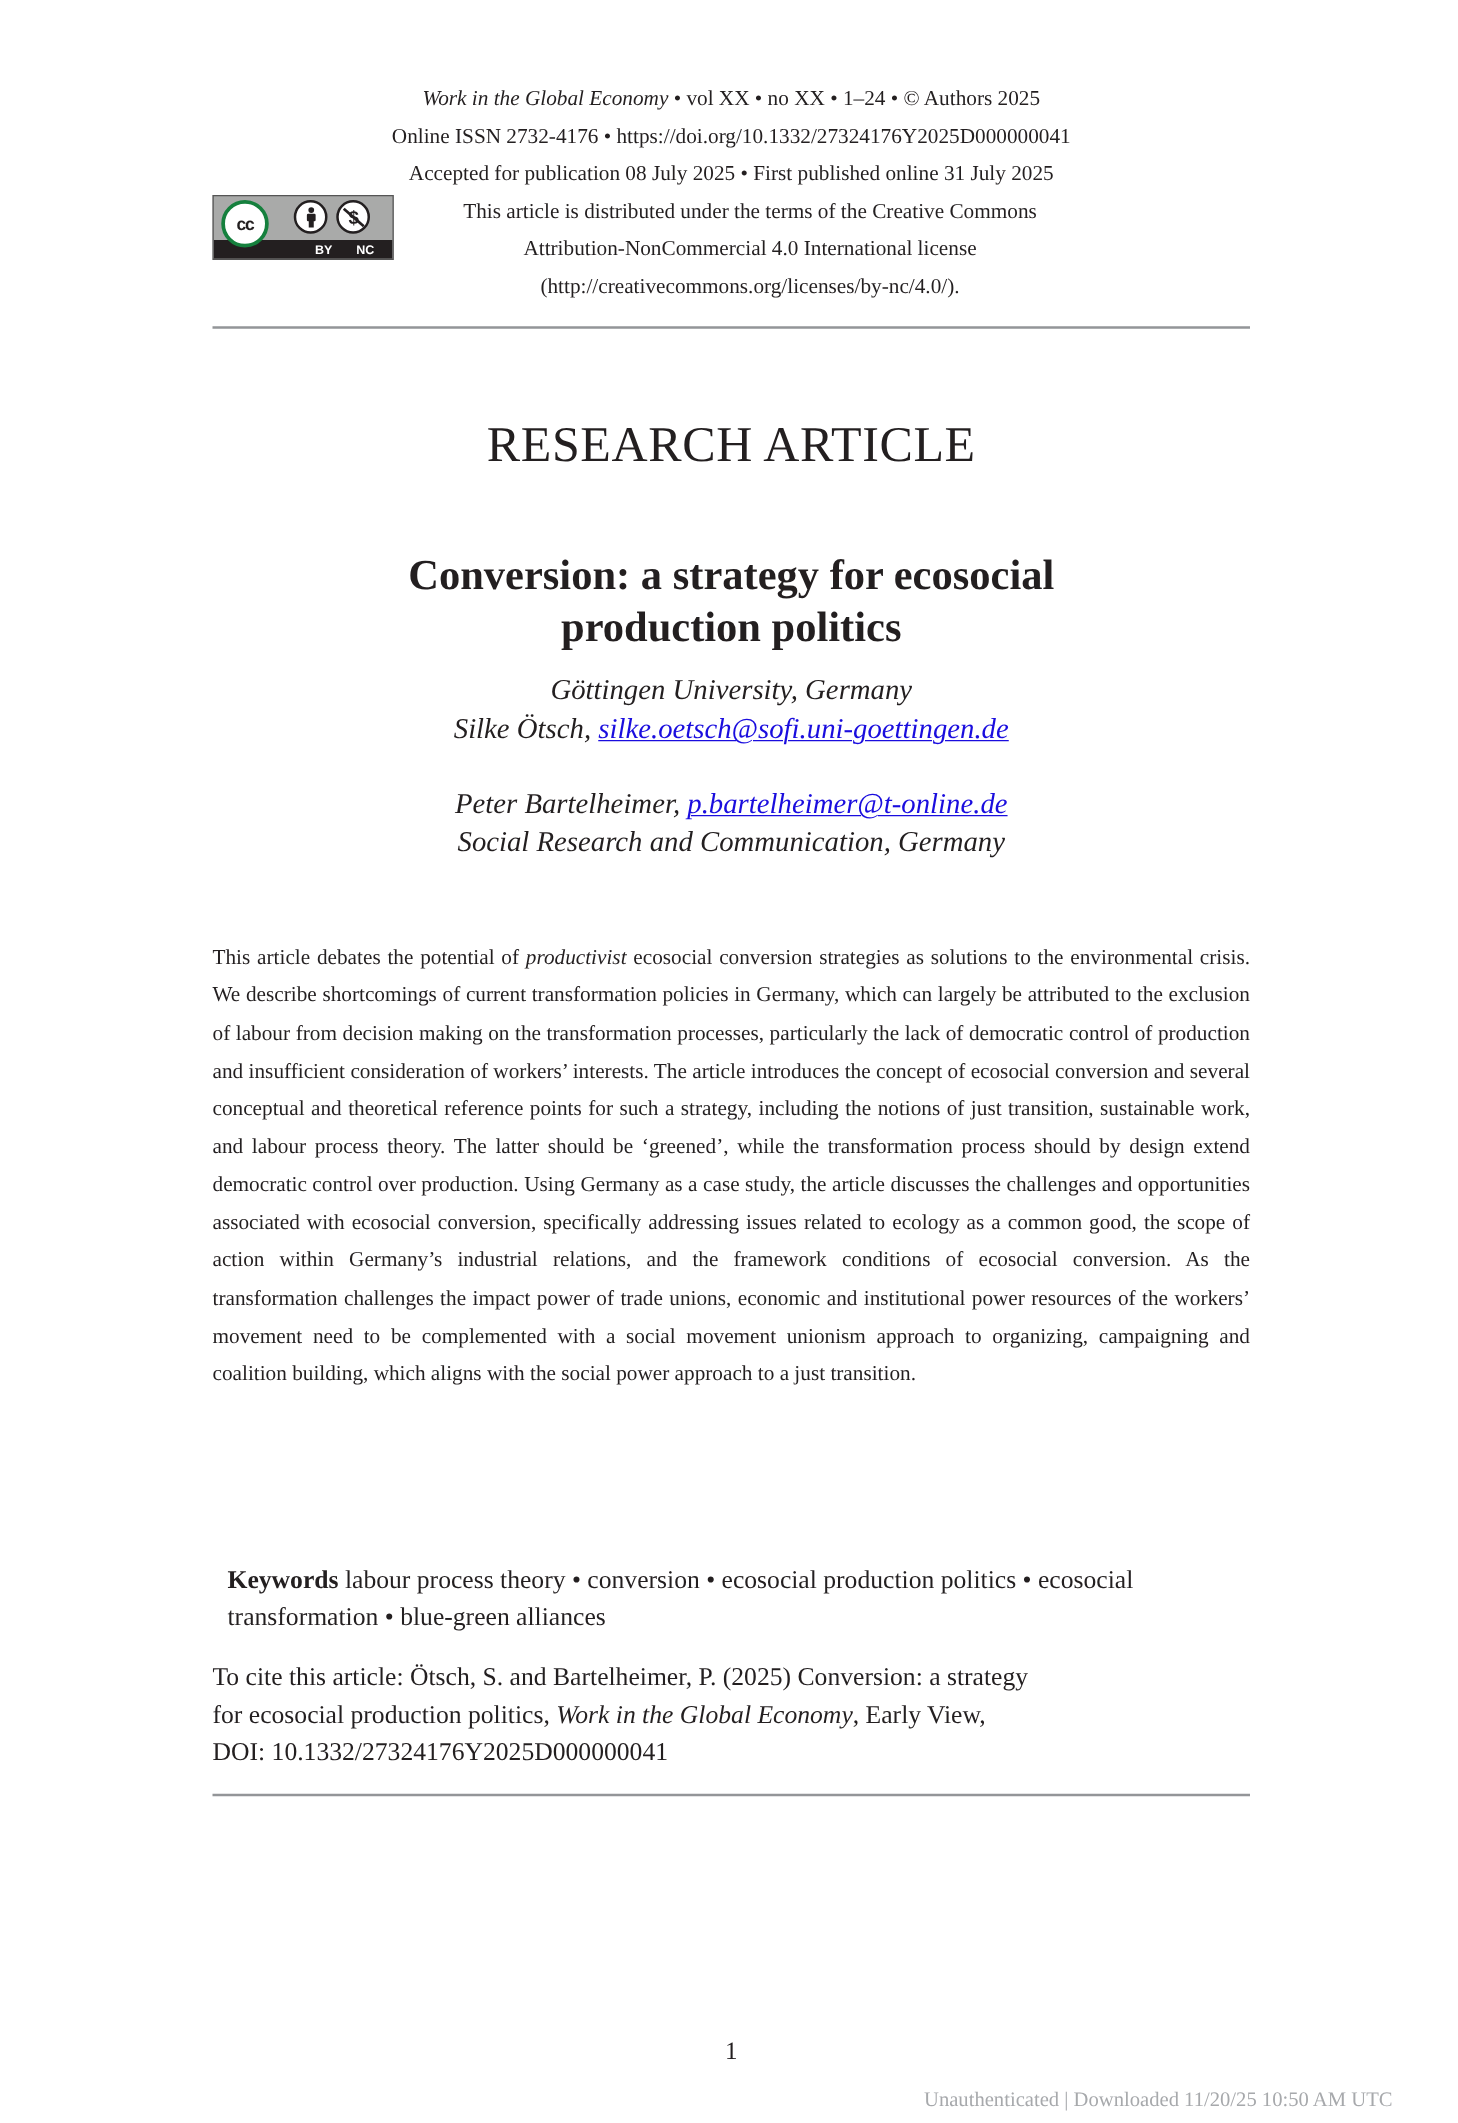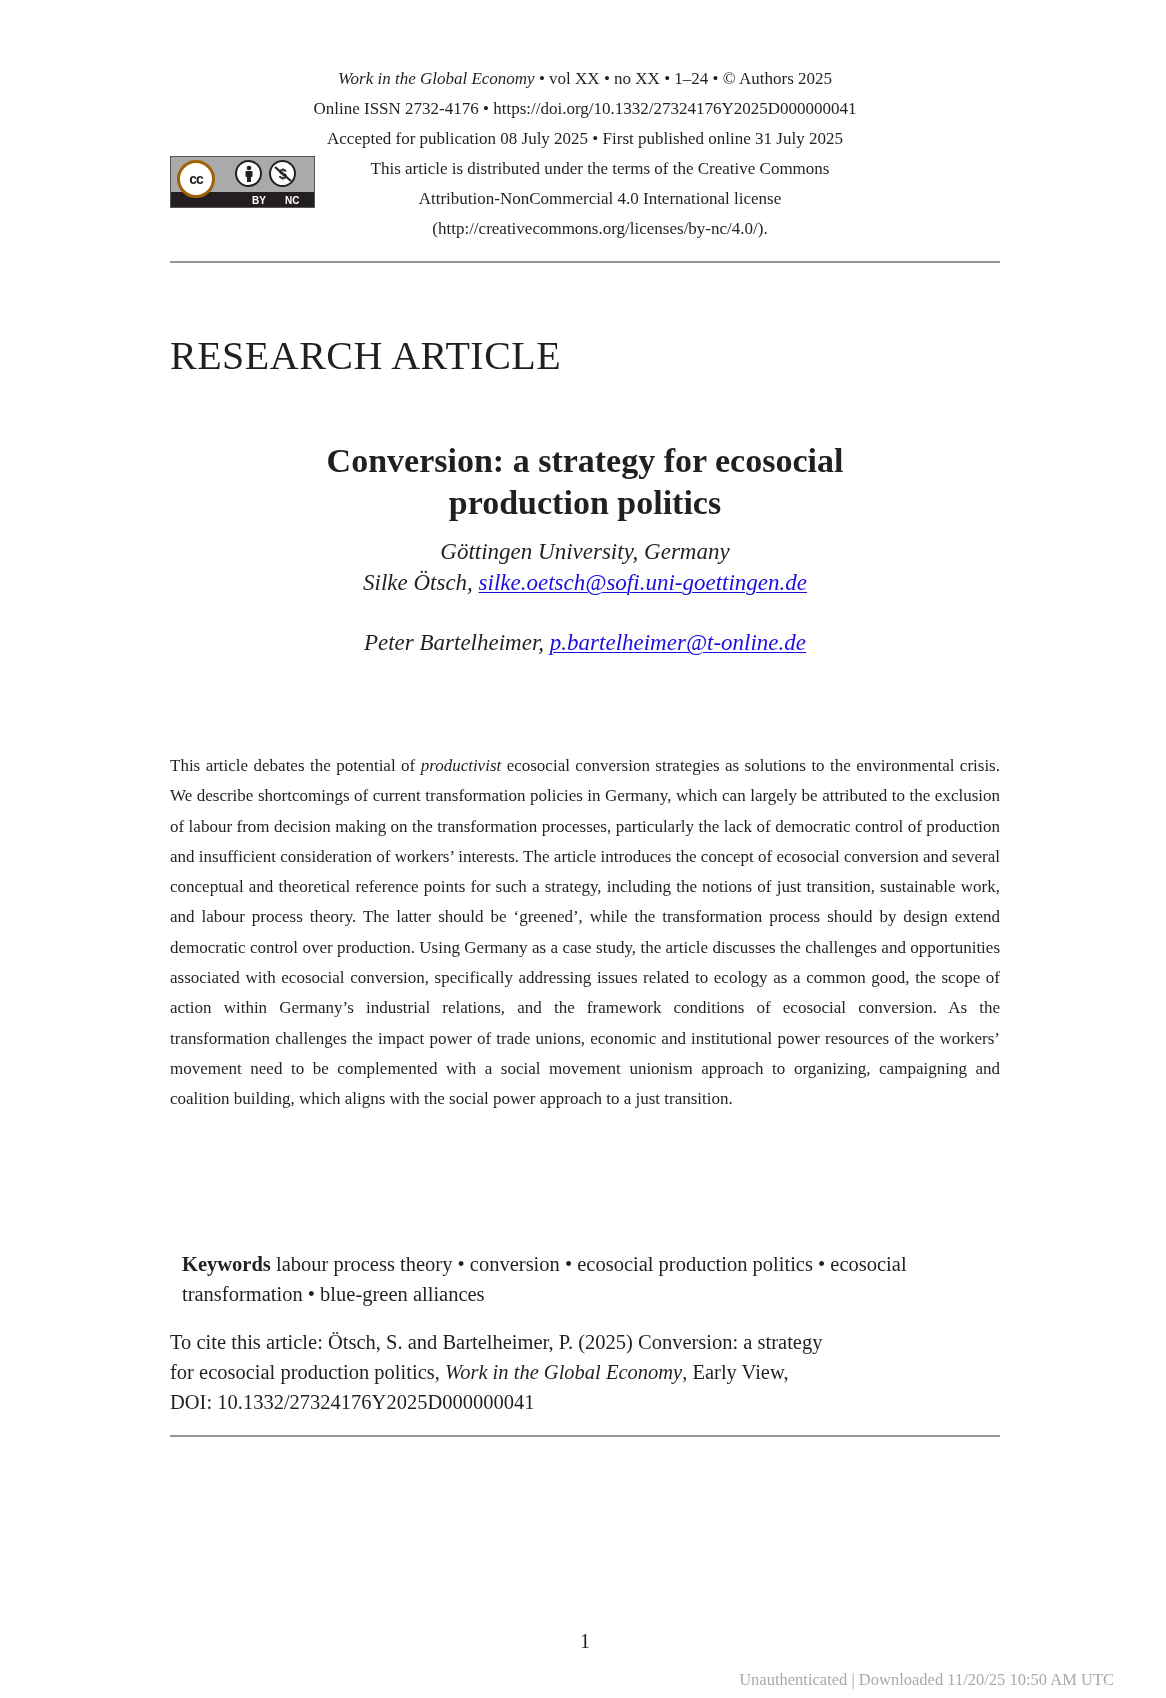--- a/index.html
+++ b/index.html
@@ -49,21 +49,21 @@
       left: 0; right: 0; bottom: 0;
       height: 15px;
       background: #231f20;
     }
     .cc-badge .cc-circle {
       position: absolute;
       left: 6px; top: 3px;
       width: 38px; height: 38px;
       border-radius: 50%;
       background: #ffffff;
-      border: 3px solid #a16207;
+      border: 3px solid #15803d;
       box-sizing: border-box;
       display: flex; align-items: center; justify-content: center;
       font-family: "Liberation Sans", sans-serif;
       font-weight: bold;
       font-size: 14px;
       letter-spacing: -1px;
     }
     .cc-badge .sm-circle {
       position: absolute;
       top: 3px;
@@ -110,20 +110,21 @@
       background: #939598;
     }
     .rule-top { top: 261px; }
     .rule-bottom { top: 1435px; }
 
     .section-label {
       position: absolute;
       left: 170px;
       width: 830px;
       top: 332px;
+      text-align: center;
       font-size: 40px;
       letter-spacing: 0.5px;
       line-height: 48px;
     }
     .article-title {
       position: absolute;
       left: 170px;
       width: 830px;
       top: 440px;
       text-align: center;
@@ -240,20 +241,21 @@
     <span style="display:block">production politics</span>
   </h1>
 
   <div class="author-block author-1">
     <span class="line">Göttingen University, Germany</span>
     <span class="line"><span>Silke Ötsch</span>, <a class="email-link">silke.oetsch@sofi.uni-goettingen.de</a></span>
   </div>
 
   <div class="author-block author-2">
     <span class="line"><span>Peter Bartelheimer</span>, <a class="email-link">p.bartelheimer@t-online.de</a></span>
+    <span class="line">Social Research and Communication, Germany</span>
   </div>
 
   <p class="abstract" style="margin:0;"><span>This article debates the potential of </span><i>productivist</i><span> ecosocial conversion strategies as solutions to the environmental crisis. We describe shortcomings of current transformation policies in Germany, which can largely be attributed to the exclusion of labour from decision making on the transformation processes, particularly the lack of democratic control of production and insufficient consideration of workers’ interests. The article introduces the concept of ecosocial conversion and several conceptual and theoretical reference points for such a strategy, including the notions of just transition, sustainable work, and labour process theory. The latter should be ‘greened’, while the transformation process should by design extend democratic control over production. Using Germany as a case study, the article discusses the challenges and opportunities associated with ecosocial conversion, specifically addressing issues related to ecology as a common good, the scope of action within Germany’s industrial relations, and the framework conditions of ecosocial conversion. As the transformation challenges the impact power of trade unions, economic and institutional power resources of the workers’ movement need to be complemented with a social movement unionism approach to organizing, campaigning and coalition building, which aligns with the social power approach to a just transition.</span></p>
 
   <p class="keywords" style="margin:12px;"><span class="kw-label">Keywords</span><span> labour process theory • conversion • ecosocial production politics • ecosocial transformation • blue-green alliances</span></p>
 
   <div class="citation">
     <span class="line">To cite this article: Ötsch, S. and Bartelheimer, P. (2025) Conversion: a strategy</span>
     <span class="line"><span>for ecosocial production politics, </span><i>Work in the Global Economy</i><span>, Early View,</span></span>
     <span class="line">DOI: 10.1332/27324176Y2025D000000041</span>

